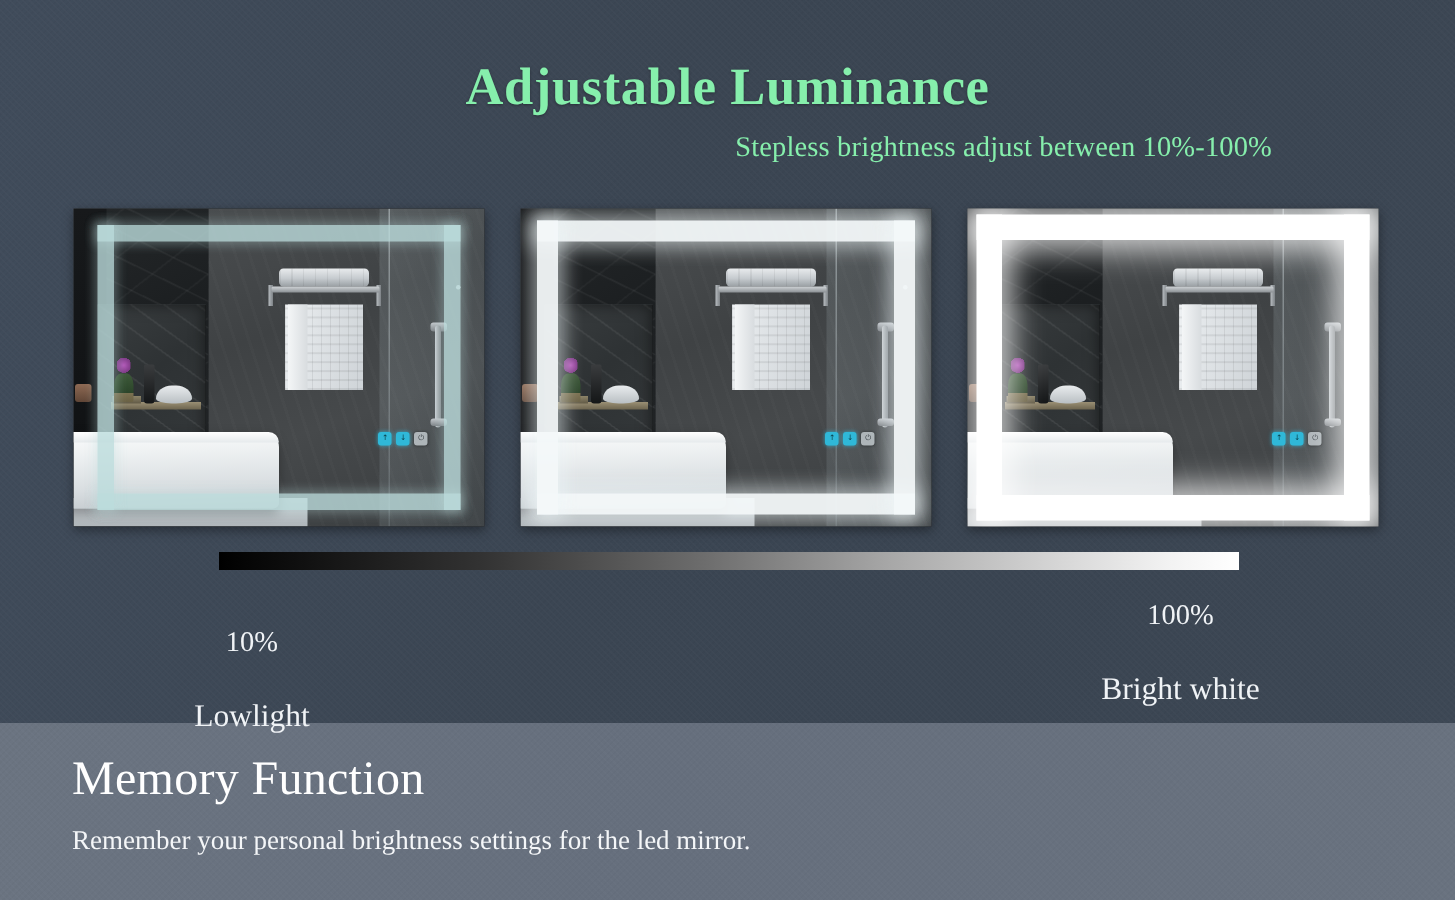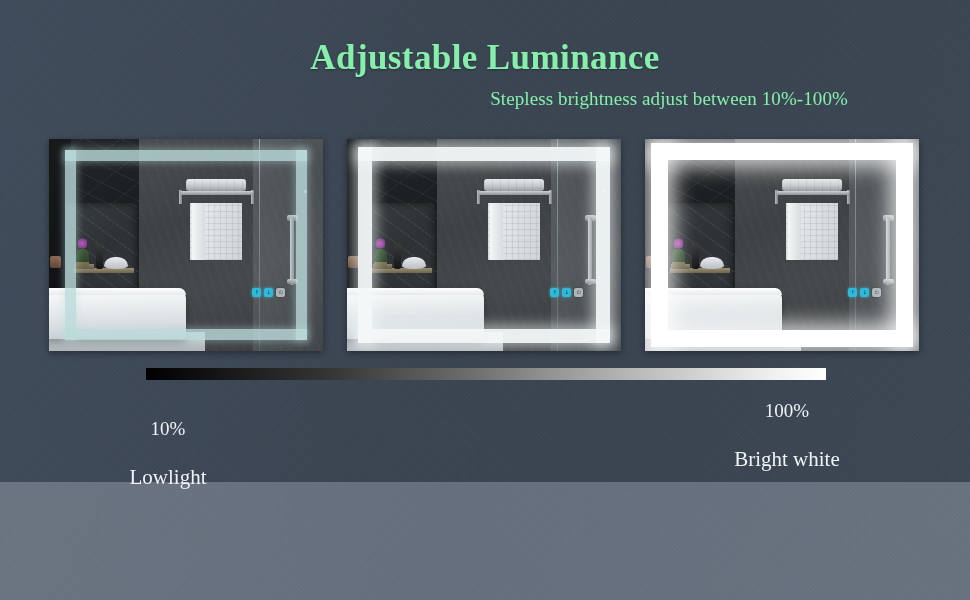--- a/index.html
+++ b/index.html
@@ -298,14 +298,16 @@
 
   <div class="lab" id="lab1">
     <div class="pct">10%</div>
     <div class="nm">Lowlight</div>
   </div>
   <div class="lab" id="lab3">
     <div class="pct">100%</div>
     <div class="nm">Bright white</div>
   </div>
 
+  <div class="m-title">Memory Function</div>
+  <div class="m-sub">Remember your personal brightness settings for the led mirror.</div>
 
 </div>
 
 </body></html>

